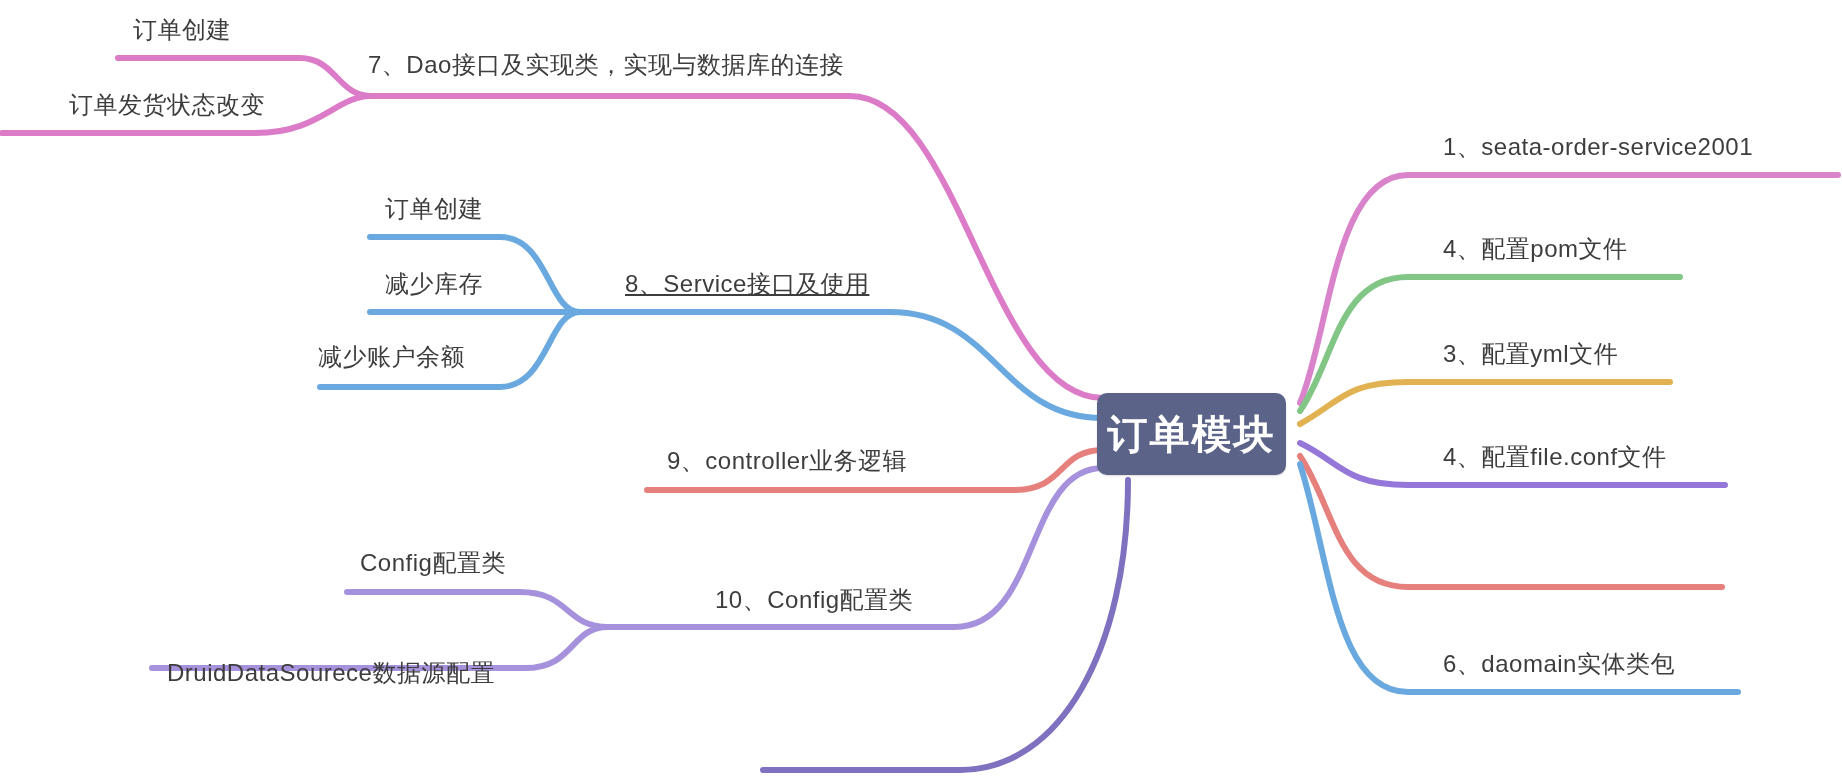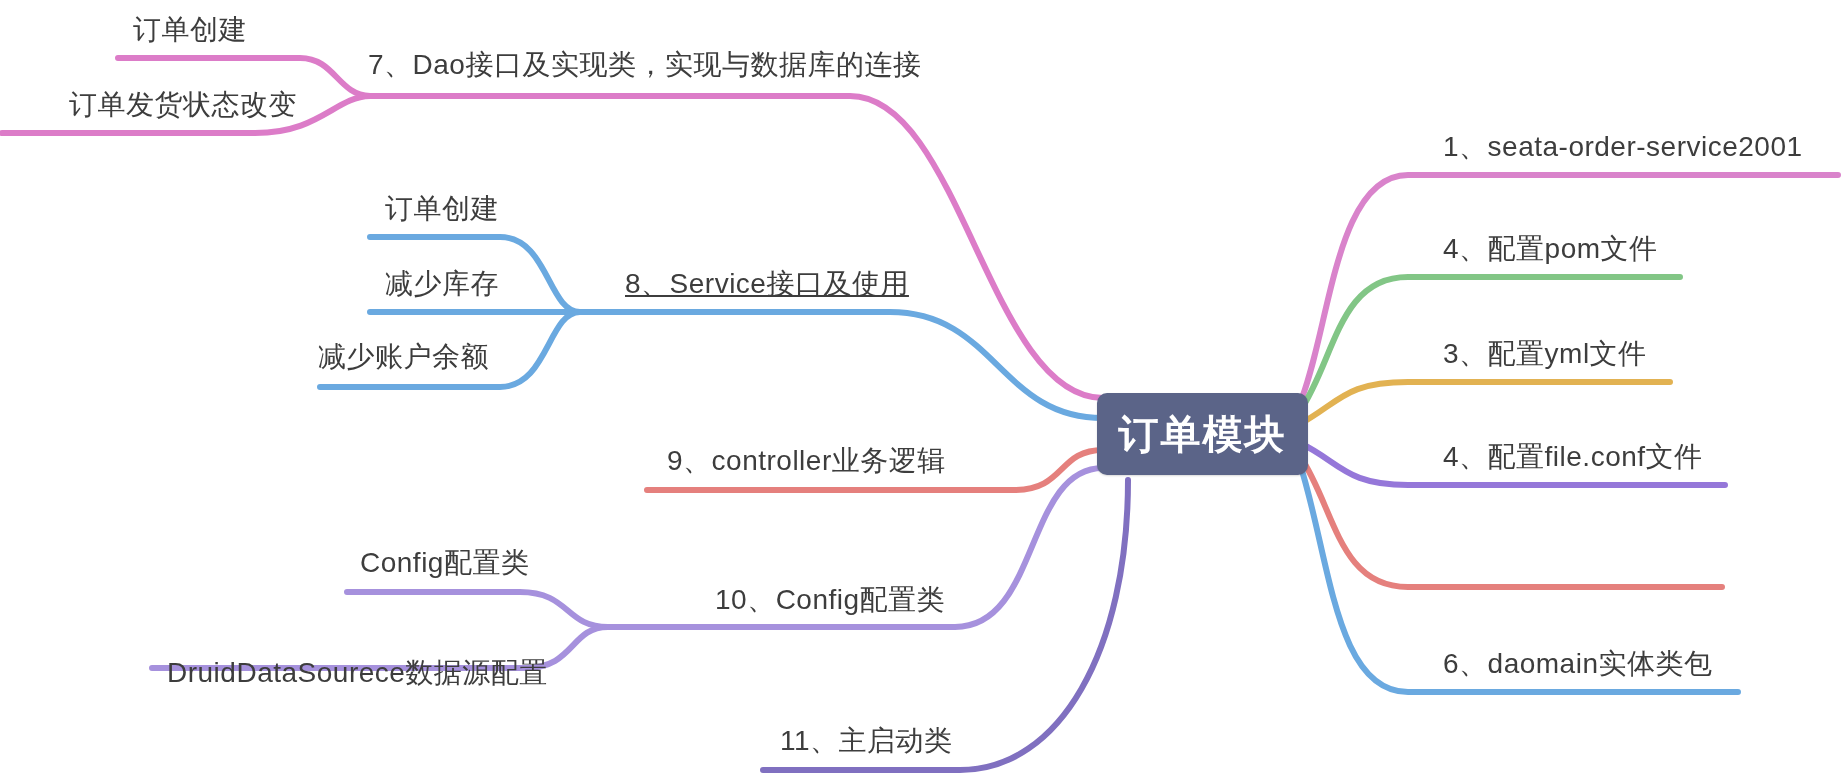--- a/index.html
+++ b/index.html
@@ -6,30 +6,30 @@
   #stage{
     position:relative;
     width:1842px;height:776px;
     overflow:hidden;
     font-family:"Liberation Sans","DejaVu Sans",sans-serif;
     background:#ffffff;
   }
   #wires{position:absolute;left:0;top:0;}
   .label{
     position:absolute;
-    font-size:28px;
+    font-size:24px;
     line-height:34px;
     color:#3d3d3d;
     white-space:nowrap;
     letter-spacing:0.5px;
   }
   .root-node{
     position:absolute;
     left:1097px;top:393px;
-    width:211px;height:82px;
+    width:189px;height:82px;
     background:#5b6488;
     border-radius:10px;
     display:flex;align-items:center;justify-content:center;
     color:#ffffff;
     font-size:40px;
     font-weight:bold;
     letter-spacing:2px;
     box-shadow:0 1px 2px rgba(0,0,0,0.15);
   }
 </style>
@@ -79,17 +79,16 @@
   <div class="label" style="left:385px;top:267px;">减少库存</div>
   <div class="label" style="left:318px;top:340px;">减少账户余额</div>
   <div class="label" style="left:625px;top:267px;text-decoration:underline;">8、Service接口及使用</div>
 
   <div class="label" style="left:667px;top:444px;">9、controller业务逻辑</div>
 
   <div class="label" style="left:360px;top:546px;">Config配置类</div>
   <div class="label" style="left:167px;top:656px;">DruidDataSourece数据源配置</div>
   <div class="label" style="left:715px;top:583px;">10、Config配置类</div>
 
-  <div class="label" style="left:780px;top:724px;">11、主启动类</div>
 
   <div class="root-node">订单模块</div>
 
 </div>
 
 </body></html>

